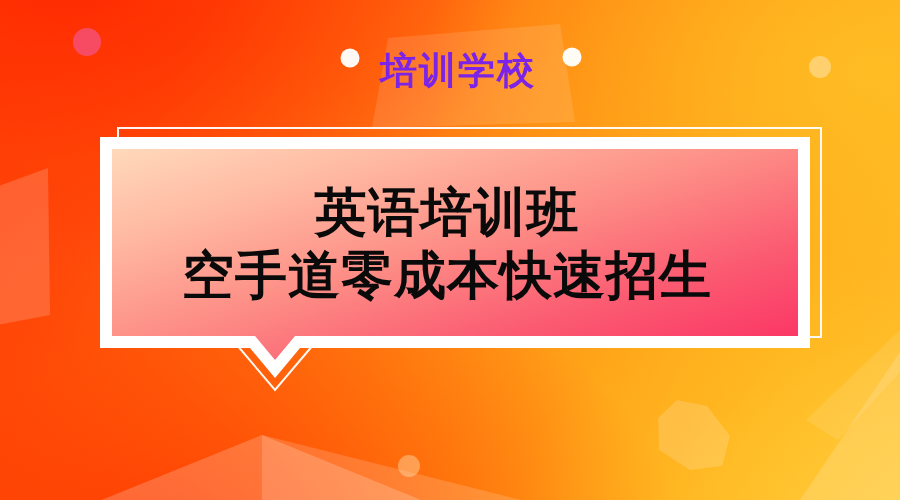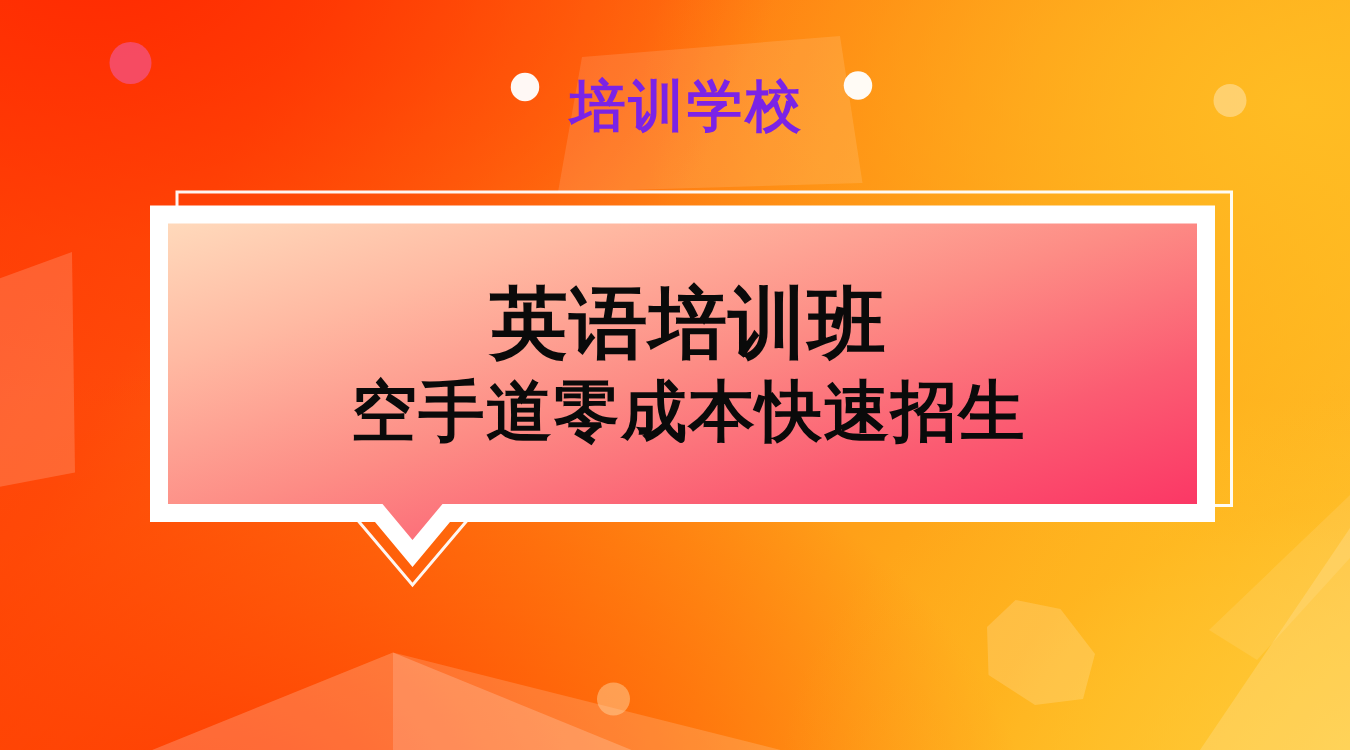--- a/index.html
+++ b/index.html
@@ -104,21 +104,21 @@
   .bubble-svg {
     position: absolute;
     left: 0;
     top: 0;
     width: 900px;
     height: 500px;
   }
 
   .bubble-text {
     position: absolute;
-    left: 116px;
+    left: 104px;
     top: 152px;
     width: 686px;
     height: 184px;
     display: flex;
     flex-direction: column;
     align-items: center;
     justify-content: center;
     z-index: 7;
   }
   .bubble-line {
@@ -127,21 +127,21 @@
     line-height: 1.06;
     white-space: nowrap;
     text-align: center;
   }
   .line-1 {
     font-size: 52px;
     letter-spacing: 1px;
     margin-bottom: 8px;
   }
   .line-2 {
-    font-size: 44px;
+    font-size: 52px;
     letter-spacing: 1px;
   }
 </style>
 </head>
 <body>
 
 <div id="poster">
 
   <div class="bg-base"></div>
   <div class="bg-warm-tl"></div>

